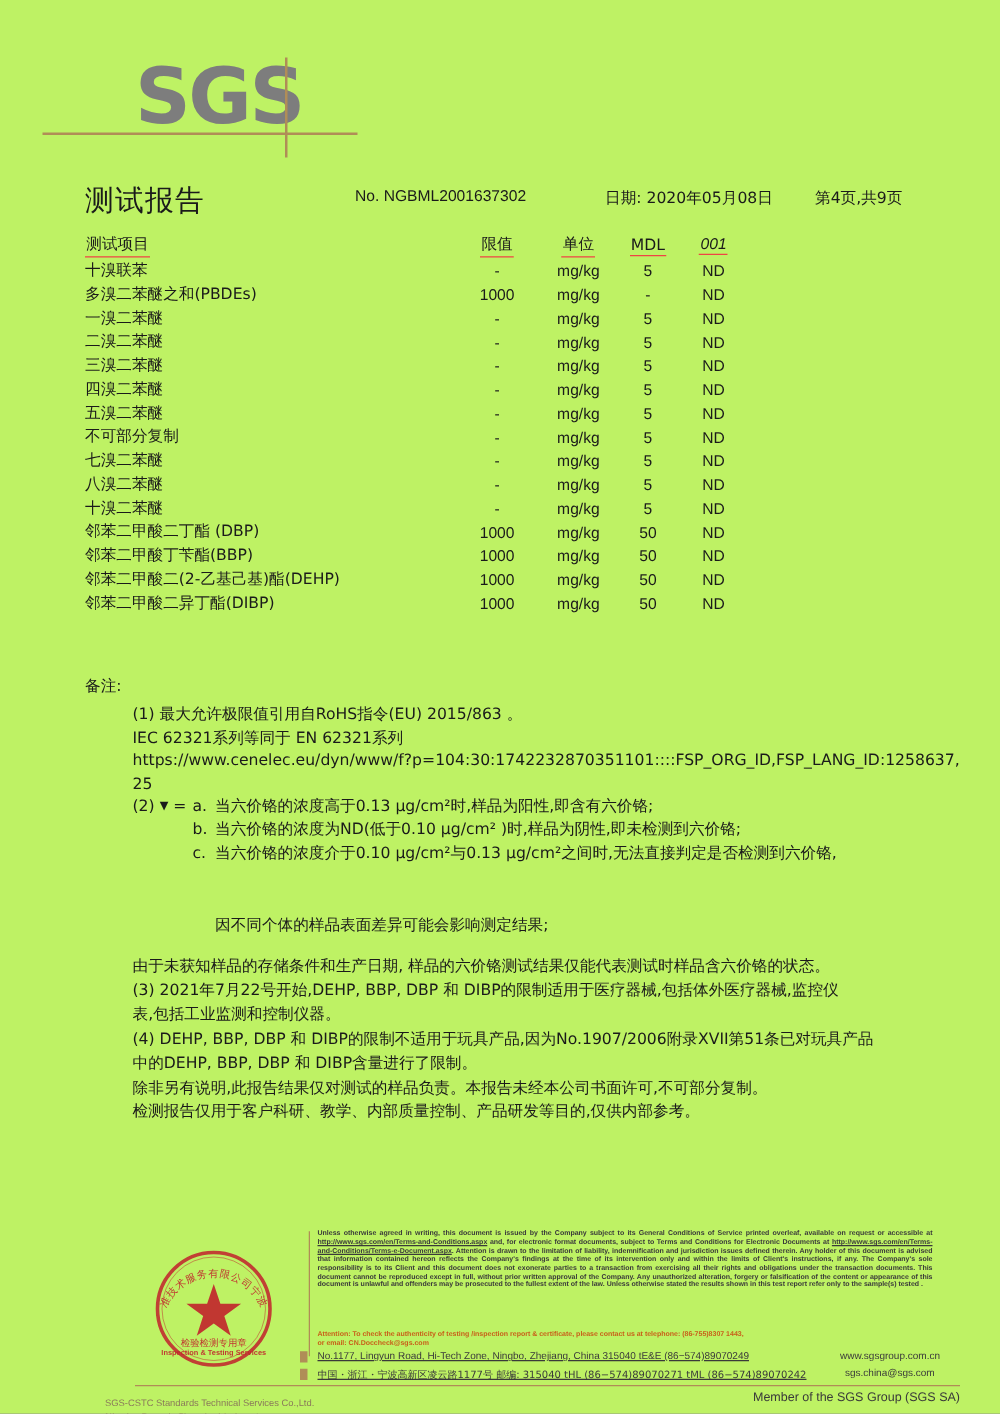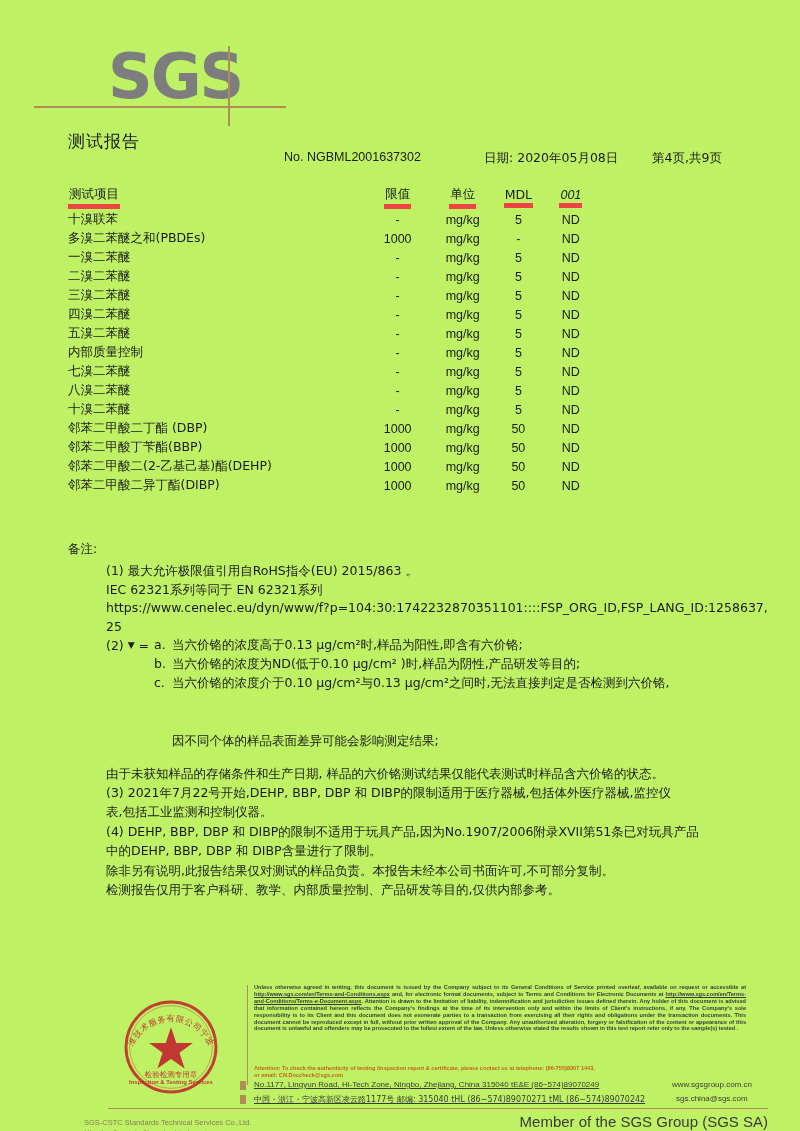--- a/index.html
+++ b/index.html
@@ -48,22 +48,22 @@
     top: 62px;
     width: 252px;
     height: 2px;
     background: #b08d57;
   }
 
   
   .doc-title {
     position: absolute;
     left: 68px;
-    top: 130px;
-    font-size: 17px;
+    top: 145px;
+    font-size: 23px;
     font-family: Liberation Sans, sans-serif;
     letter-spacing: 1px;
   }
   .doc-no {
     position: absolute;
     left: 284px;
     top: 150px;
     font-size: 12.5px;
   }
   .doc-date {
@@ -96,21 +96,21 @@
     vertical-align: middle;
     font-weight: normal;
     white-space: nowrap;
   }
   .tbl thead th {
     height: 20px;
     padding-bottom: 1px;
   }
   .hdr-u {
     display: inline-block;
-    border-bottom: 5px solid #ef4444;
+    border-bottom: 1px solid #ef4444;
     padding: 0 1px 1px 1px;
     font-family: "DejaVu Sans", sans-serif;
   }
   .hdr-italic {
     font-style: italic;
     font-family: "Liberation Sans", sans-serif;
   }
   .col-item   { width: 300px; text-align: left; }
   .col-limit  { width: 72px;  text-align: center; }
   .col-unit   { width: 62px;  text-align: center; }
@@ -244,21 +244,21 @@
     width: 660px;
     height: 1px;
     background: #b08d57;
   }
   .member {
     position: absolute;
     left: 0;
     top: 1113px;
     width: 768px;
     text-align: right;
-    font-size: 15px;
+    font-size: 10px;
     color: #3a3a3a;
     font-family: "Liberation Sans", sans-serif;
   }
 
   
   .seal {
     position: absolute;
     left: 117px;
     top: 993px;
     width: 108px;
@@ -345,21 +345,21 @@
           <td class="col-res">ND</td>
         </tr>
         <tr>
           <td class="col-item cn">五溴二苯醚</td>
           <td class="col-limit">-</td>
           <td class="col-unit">mg/kg</td>
           <td class="col-mdl">5</td>
           <td class="col-res">ND</td>
         </tr>
         <tr>
-          <td class="col-item cn">内部质量控制</td>
+          <td class="col-item cn">不可部分复制</td>
           <td class="col-limit">-</td>
           <td class="col-unit">mg/kg</td>
           <td class="col-mdl">5</td>
           <td class="col-res">ND</td>
         </tr>
         <tr>
           <td class="col-item cn">七溴二苯醚</td>
           <td class="col-limit">-</td>
           <td class="col-unit">mg/kg</td>
           <td class="col-mdl">5</td>
@@ -423,21 +423,21 @@
             <span>(2)</span>
             <span class="tri">▼</span>
             <span>=</span>
           </span>
           <span class="abc-letter">a.</span>
           <span class="abc-text">当六价铬的浓度高于0.13 μg/cm²时,样品为阳性,即含有六价铬;</span>
         </div>
         <div class="abc-row">
           <span class="abc-pre"></span>
           <span class="abc-letter">b.</span>
-          <span class="abc-text">当六价铬的浓度为ND(低于0.10 μg/cm² )时,样品为阴性,产品研发等目的;</span>
+          <span class="abc-text">当六价铬的浓度为ND(低于0.10 μg/cm² )时,样品为阴性,即未检测到六价铬;</span>
         </div>
         <div class="abc-row">
           <span class="abc-pre"></span>
           <span class="abc-letter">c.</span>
           <span class="abc-text">当六价铬的浓度介于0.10 μg/cm²与0.13 μg/cm²之间时,无法直接判定是否检测到六价铬,</span>
         </div>
         <div class="abc-cont">因不同个体的样品表面差异可能会影响测定结果;</div>
       </div>
 
       <div class="tail">

